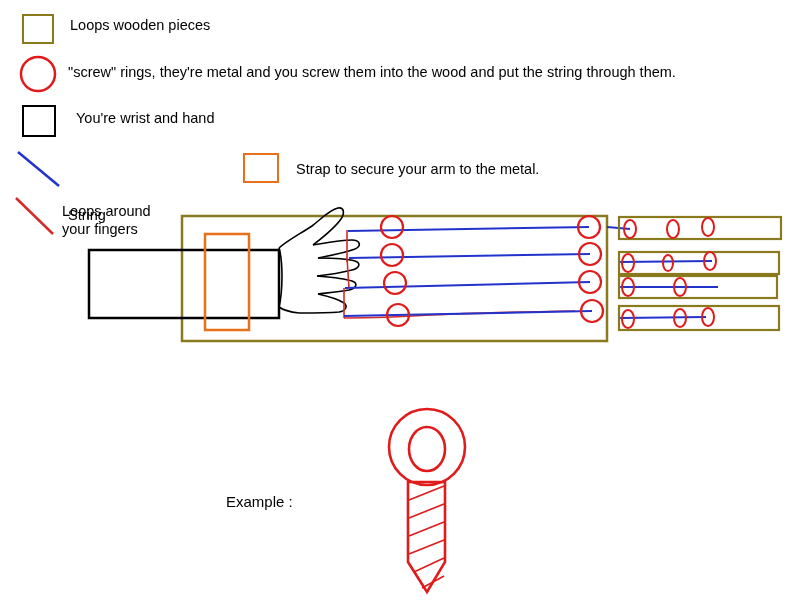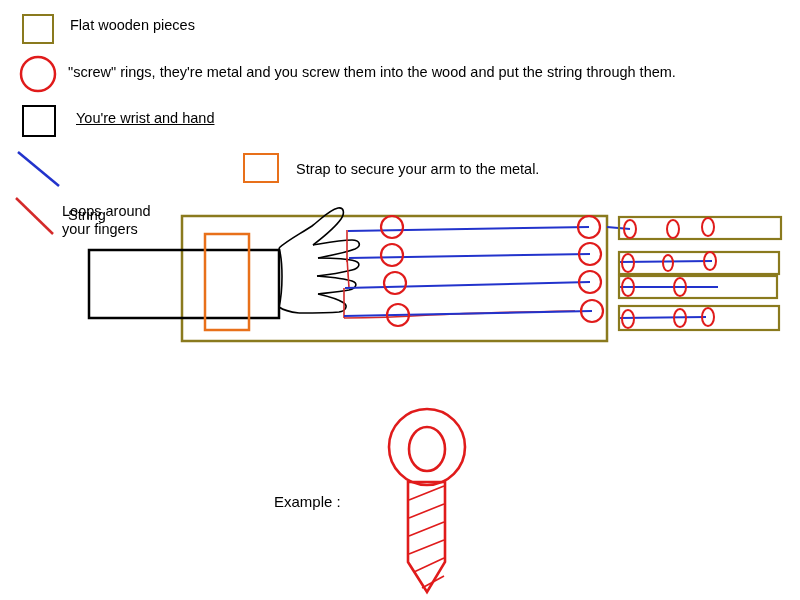--- a/index.html
+++ b/index.html
@@ -39,25 +39,25 @@
   #legend-hand {
     left: 22px; top: 105px; width: 34px; height: 32px;
     border: 2px solid #000000;
   }
   #legend-strap {
     left: 243px; top: 153px; width: 36px; height: 30px;
     border: 2px solid #e8701a;
   }
   #txt-wood { left: 70px; top: 16px; }
   #txt-ring { left: 68px; top: 63px; }
-  #txt-hand { left: 76px; top: 109px; text-decoration: underline; }
+  #txt-hand { left: 76px; top: 109px; }
   #txt-string { left: 68px; top: 158px; margin-top: 48px; }
   #txt-loops { left: 62px; top: 202px; }
   #txt-strap { left: 296px; top: 160px; }
-  #txt-example { left: 226px; top: 493px; font-size: 15px; margin-left: 48px; }
+  #txt-example { left: 226px; top: 493px; font-size: 15px; }
 </style>
 </head>
 <body>
 
 <svg id="canvas" viewBox="0 0 800 600">
 
   <ellipse cx="38" cy="74" rx="17" ry="17" fill="none" stroke="#e01b1b" stroke-width="2.5"></ellipse>
   <line x1="18" y1="152" x2="59" y2="186" stroke="#2233cc" stroke-width="2.5"></line>
   <line x1="16" y1="198" x2="53" y2="234" stroke="#d42a2a" stroke-width="2.5"></line>
 
@@ -142,20 +142,20 @@
       <line x1="414" y1="572" x2="444" y2="558"></line>
       <line x1="422" y1="588" x2="444" y2="576"></line>
     </g>
   </g>
 </svg>
 
 <div class="legend-swatch" id="legend-wood"></div>
 <div class="legend-swatch" id="legend-hand"></div>
 <div class="legend-swatch" id="legend-strap"></div>
 
-<div class="legend-text" id="txt-wood">Flat wooden pieces</div>
+<div class="legend-text" id="txt-wood">Loops wooden pieces</div>
 <div class="legend-text" id="txt-ring">"screw" rings, they're metal and you screw them into the wood and put the string through them.</div>
 <div class="legend-text" id="txt-hand">You're wrist and hand</div>
 <div class="legend-text" id="txt-string">String</div>
 <div class="legend-text" id="txt-loops">Loops around
 your fingers</div>
 <div class="legend-text" id="txt-strap">Strap to secure your arm to the metal.</div>
 <div class="legend-text" id="txt-example">Example :</div>
 
 </body></html>

